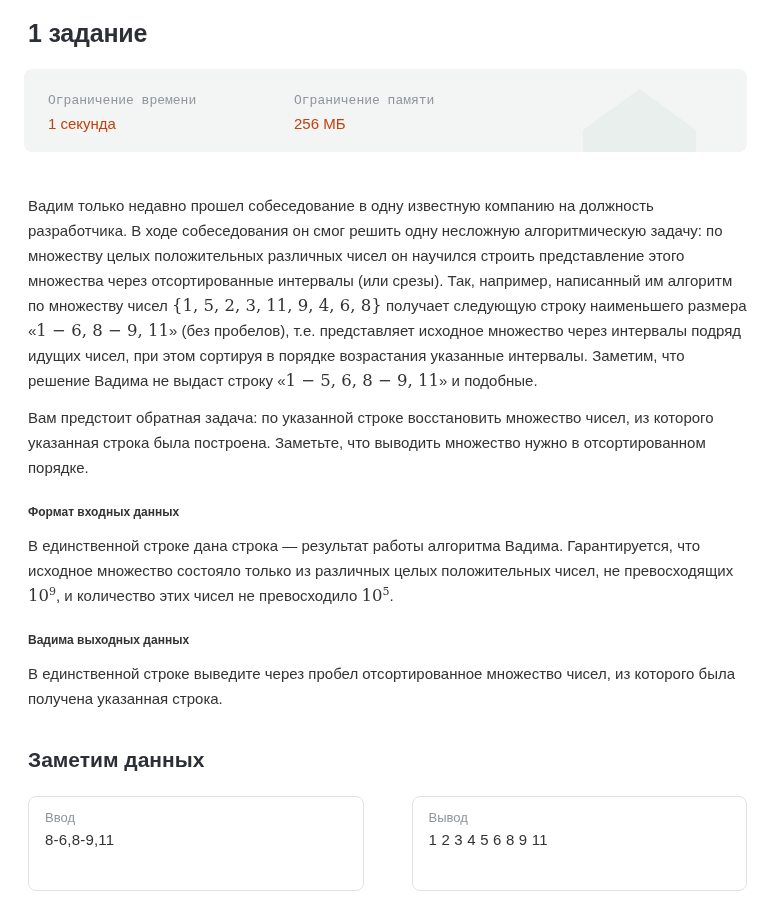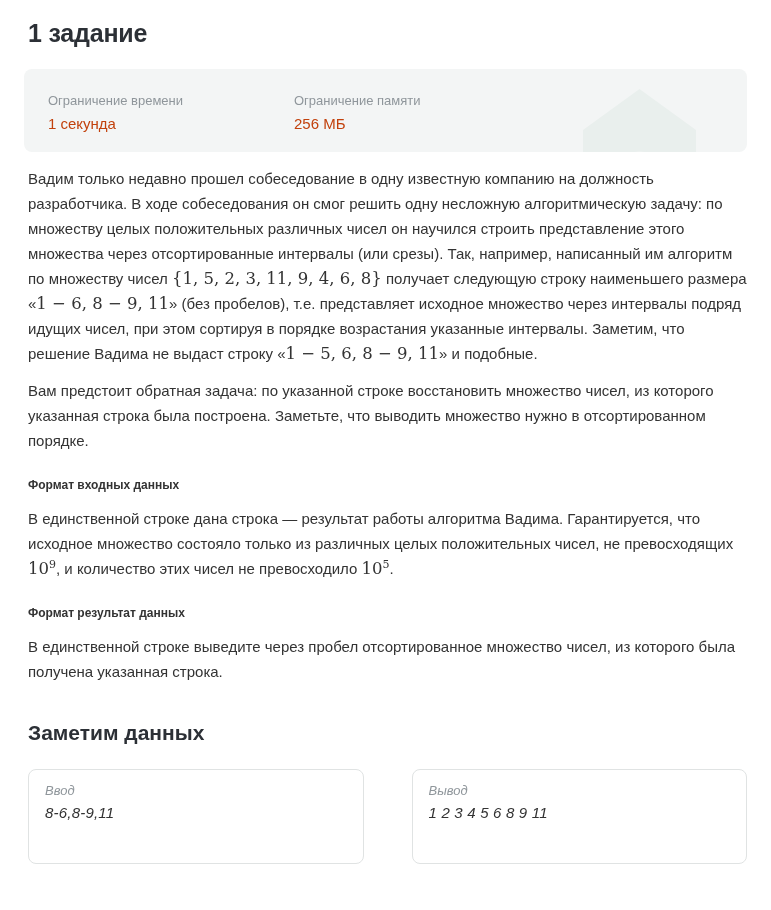--- a/index.html
+++ b/index.html
@@ -18,28 +18,28 @@
 
   
   .limits-box {
     position: relative; overflow: hidden;
     background: #f3f5f5; border-radius: 8px;
     margin: 21px 0 0 -4px; width: 723px; height: 83px;
     box-sizing: border-box; padding: 24px 0 0 24px;
     display: flex;
   }
   .limit-col.time { width: 246px; }
-  .limit-label { font-size: 13px; color: #8f969b; }
+  .limit-label { font-size: 13px; color: #8f969b; font-family: Liberation Mono, monospace; }
   .limit-value { font-size: 15px; color: #c2410c; margin-top: 7px; }
   .watermark { position: absolute; right: 47px; top: 18px; pointer-events: none; }
 
   
   .prose { width: 719px; }
   p.body { font-size: 15px; line-height: 25px; margin: 12px 0 0 0; color: #333333; }
-  p.body.first { margin-top: 14px; }
+  p.body.first { margin-top: 41px; }
   .math {
     font-family: "DejaVu Serif", serif;
     font-size: 16.5px;
   }
   sup.math-sup {
     font-family: "DejaVu Serif", serif;
     font-size: 11px; line-height: 0;
   }
 
   h3.fmt-heading {
@@ -47,21 +47,21 @@
     margin: 25px 0 0 0;
   }
   h3.fmt-heading + p.body { margin-top: 14px; }
 
   h2.examples-heading {
     font-size: 21px; font-weight: 700; color: #2c3036;
     margin: 37px 0 0 0;
   }
 
   
-  .samples { display: flex; gap: 48px; margin-top: 24px; width: 719px; font-style: italic; }
+  .samples { display: flex; gap: 48px; margin-top: 24px; width: 719px; }
   .sample-box {
     flex: 1; box-sizing: border-box; height: 95px;
     border: 1px solid #e0e3e3; border-radius: 8px;
     background: #ffffff; padding: 13px 16px;
   }
   .sample-label { font-size: 13px; color: #8f969b; }
   .sample-value { font-size: 15px; color: #333333; margin-top: 6px; letter-spacing: 0.2px; }
 </style>
 </head>
 <body>
@@ -85,21 +85,21 @@
   </div>
 
   <div class="prose">
     <p class="body first"><span>Вадим только недавно прошел собеседование в одну известную компанию на должность разработчика. В ходе собеседования он смог решить одну несложную алгоритмическую задачу: по множеству целых положительных различных чисел он научился строить представление этого множества через отсортированные интервалы (или срезы). Так, например, написанный им алгоритм по множеству чисел </span><span class="math">{1, 5, 2, 3, 11, 9, 4, 6, 8}</span><span> получает следующую строку наименьшего размера «</span><span class="math">1 − 6, 8 − 9, 11</span><span>» (без пробелов), т.е. представляет исходное множество через интервалы подряд идущих чисел, при этом сортируя в порядке возрастания указанные интервалы. Заметим, что решение Вадима не выдаст строку «</span><span class="math">1 − 5, 6, 8 − 9, 11</span><span>» и подобные.</span></p>
 
     <p class="body">Вам предстоит обратная задача: по указанной строке восстановить множество чисел, из которого указанная строка была построена. Заметьте, что выводить множество нужно в отсортированном порядке.</p>
 
     <h3 class="fmt-heading">Формат входных данных</h3>
     <p class="body"><span>В единственной строке дана строка — результат работы алгоритма Вадима. Гарантируется, что исходное множество состояло только из различных целых положительных чисел, не превосходящих </span><span class="math">10</span><sup class="math-sup">9</sup><span>, и количество этих чисел не превосходило </span><span class="math">10</span><sup class="math-sup">5</sup><span>.</span></p>
 
-    <h3 class="fmt-heading">Формат результат данных</h3>
+    <h3 class="fmt-heading">Вадима выходных данных</h3>
     <p class="body">В единственной строке выведите через пробел отсортированное множество чисел, из которого была получена указанная строка.</p>
   </div>
 
   <h2 class="examples-heading">Заметим данных</h2>
 
   <div class="samples">
     <div class="sample-box">
       <div class="sample-label">Ввод</div>
       <div class="sample-value">8-6,8-9,11</div>
     </div>

